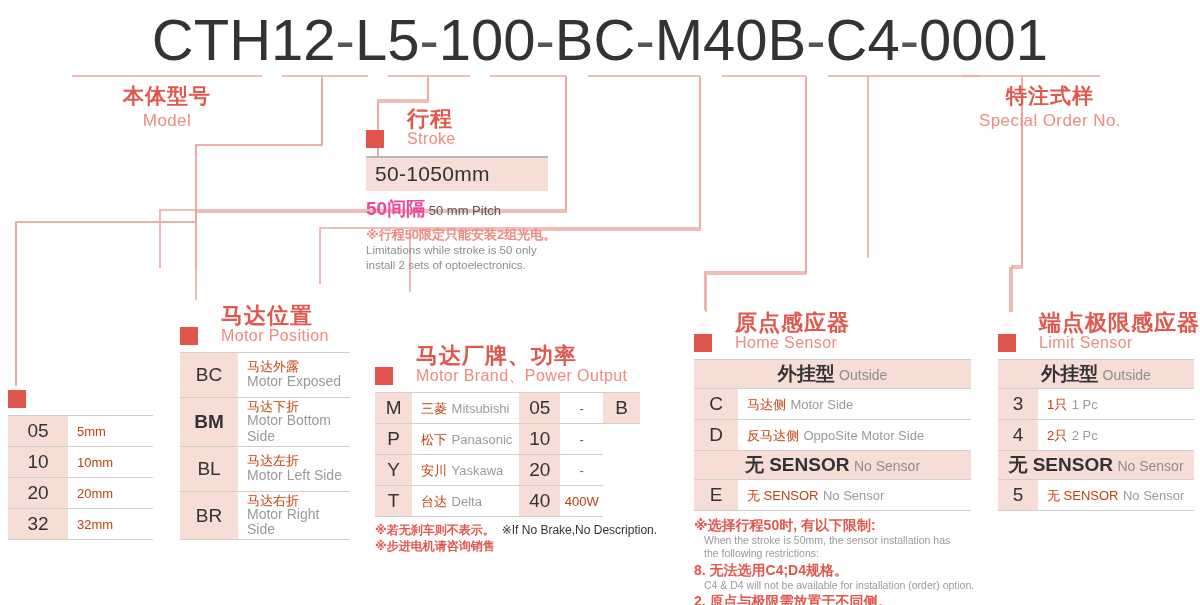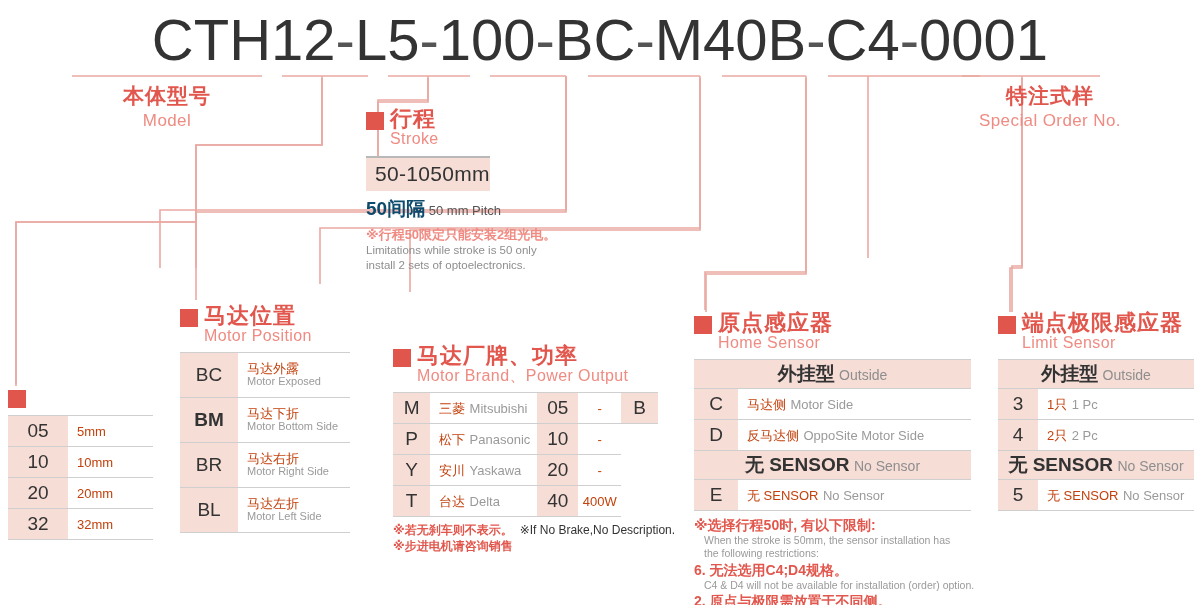--- a/index.html
+++ b/index.html
@@ -17,55 +17,55 @@
     font-family:"Liberation Sans","DejaVu Sans",sans-serif;white-space:nowrap;
   }
   #code .seg{color:#333333;}
   #code .dash{color:#555;}
 
   
   #wires{position:absolute;left:0;top:0;width:1200px;height:605px;pointer-events:none;}
 
   
   .sect{position:absolute;}
-  .hdr{display:flex;align-items:flex-start;gap:6px;}
+  .hdr{display:flex;align-items:flex-end;gap:23px;}
   .sq{width:18px;height:18px;background:#e0554c;flex:0 0 auto;margin-top:4px;}
   .hdr-txt{line-height:1.02;}
   .cn{color:#e2574d;font-size:21px;font-weight:bold;letter-spacing:1px;white-space:nowrap;}
   .en{color:#ef8b82;font-size:16px;letter-spacing:.4px;white-space:nowrap;margin-top:1px;}
   .cn-lg{font-size:22px;}
 
   .center-lbl{position:absolute;text-align:center;}
   .center-lbl .cn{font-size:21px;}
   .center-lbl .en{font-size:17px;}
 
   
   table.t{border-collapse:collapse;}
   table.t td{
     border-top:1px solid #cfcfcf;border-bottom:1px solid #cfcfcf;
     padding:0;vertical-align:middle;background:#fff;
   }
   .code-cell{background:#f6ddd6 !important;text-align:center;color:#333;
     font-size:19px;padding:0 7px !important;}
   .val-cell{padding:2px 4px 2px 9px !important;color:#333;}
   .v-cn{font-size:13px;color:#c2410c;line-height:1.05;}
-  .v-en{font-size:11px;color:#9a9a9a;line-height:1.08;}
+  .v-en{font-size:14px;color:#9a9a9a;line-height:1.08;}
   .v-inline-en{font-size:13px;color:#9a9a9a;}
   .band{background:#f6ddd6 !important;text-align:center;}
   .band .b-cn{font-size:19px;color:#333;font-weight:bold;}
   .band .b-en{font-size:14px;color:#8e8e8e;font-weight:normal;}
 
   
   #stroke-box{
-    width:124px;background:#f6ded7;border-top:2px solid #b9b9b9;
+    width:182px;background:#f6ded7;border-top:2px solid #b9b9b9;
     font-size:21px;color:#333;padding:4px 0 5px 9px;box-sizing:border-box;
     font-weight:500;letter-spacing:.3px;
   }
   #pitch{margin-top:5px;font-size:13px;color:#555;}
-  #pitch b{font-size:19px;color:#0c4a6e;font-weight:bold;}
+  #pitch b{font-size:19px;color:#ec4899;font-weight:bold;}
   .note-red{color:#ef8b82;font-size:13px;font-weight:bold;line-height:1.25;margin-top:5px;}
   .note-gray{color:#8e8e8e;font-size:11.5px;line-height:1.3;}
 
   
   .warn{margin-top:6px;width:300px;}
   .warn .w-cn{color:#e2574d;font-size:14px;font-weight:bold;line-height:1.25;}
   .warn .w-en{color:#9a9a9a;font-size:10.5px;line-height:1.25;padding-left:10px;}
   .warn .w-item{margin-top:1px;}
 
   .brandnote{font-size:12px;color:#555;margin-top:5px;line-height:1.35;}
@@ -195,38 +195,38 @@
             </td>
           </tr>
           <tr>
             <td class="code-cell" style="width:44px;height:44px;font-weight:bold;">BM</td>
             <td class="val-cell">
               <div class="v-cn">马达下折</div>
               <div class="v-en">Motor Bottom Side</div>
             </td>
           </tr>
           <tr>
+            <td class="code-cell" style="width:44px;height:44px;">BL</td>
+            <td class="val-cell">
+              <div class="v-cn">马达左折</div>
+              <div class="v-en">Motor Left Side</div>
+            </td>
+          </tr>
+          <tr>
             <td class="code-cell" style="width:44px;height:44px;">BR</td>
             <td class="val-cell">
               <div class="v-cn">马达右折</div>
               <div class="v-en">Motor Right Side</div>
             </td>
           </tr>
-          <tr>
-            <td class="code-cell" style="width:44px;height:44px;">BL</td>
-            <td class="val-cell">
-              <div class="v-cn">马达左折</div>
-              <div class="v-en">Motor Left Side</div>
-            </td>
-          </tr>
-        </tbody>
-    </table>
-  </div>
-
-  <div class="sect" style="left:393px;top:345px;">
+        </tbody>
+    </table>
+  </div>
+
+  <div class="sect" style="left:375px;top:345px;">
     <div class="hdr">
       <div class="sq"></div>
       <div class="hdr-txt">
         <div class="cn cn-lg">马达厂牌、功率</div>
         <div class="en">Motor Brand、Power Output</div>
       </div>
     </div>
     <table class="t" style="margin-top:7px;width:265px;">
       <tbody id="mb-body">
           <tr>
@@ -293,21 +293,21 @@
             <td class="code-cell" style="width:30px;height:30px;">E</td>
             <td class="val-cell"><span class="v-cn">无 SENSOR</span> <span class="v-inline-en">No Sensor</span></td>
           </tr>
         </tbody>
     </table>
     <div class="warn">
       <div class="w-cn">※选择行程50时, 有以下限制:</div>
       <div class="w-en">When the stroke is 50mm, the sensor installation has</div>
       <div class="w-en">the following restrictions:</div>
       <div class="w-item">
-        <div class="w-cn">6. 无法选用C4;D4规格。</div>
+        <div class="w-cn">8. 无法选用C4;D4规格。</div>
         <div class="w-en">C4 &amp; D4 will not be available for installation (order) option.</div>
       </div>
       <div class="w-item">
         <div class="w-cn">2. 原点与极限需放置于不同侧。</div>
 
       </div>
     </div>
   </div>
 
   <div class="sect" style="left:998px;top:312px;">

